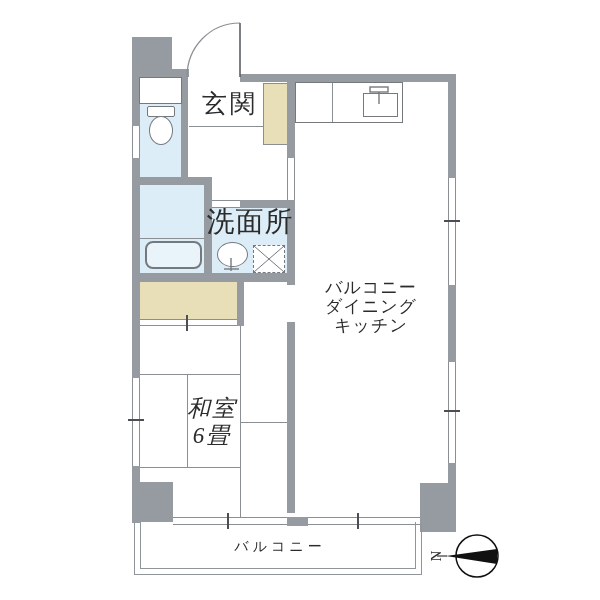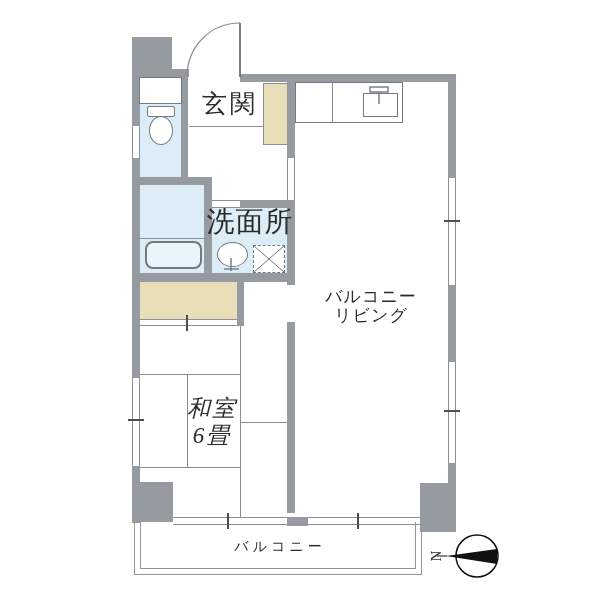--- a/index.html
+++ b/index.html
@@ -122,21 +122,22 @@
       <polygon points="446,556 497,549 497,564" fill="#111"></polygon>
       <line x1="437" y1="556" x2="447" y2="556" stroke="#111" stroke-width="1"></line>
     </g>
   </svg>
 
   <div class="layer">
     <div class="label lbl-genkan" style="left:230px;top:104px;">玄関</div>
     <div class="label lbl-wash" style="left:250px;top:222px;">洗面所</div>
     <div class="label lbl-ldk" style="left:371px;top:306px;">
       <div>バルコニー</div>
-      <div>リビング</div>
+      <div>ダイニング</div>
+      <div>キッチン</div>
     </div>
     <div class="label lbl-washitsu" style="left:212px;top:422px;font-style:italic;">
       <div>和室</div>
       <div>6畳</div>
     </div>
     <div class="label lbl-balcony" style="left:280px;top:547px;">バルコニー</div>
     <div class="label lbl-n" style="left:436px;top:556px;">N</div>
   </div>
 
 </div>

